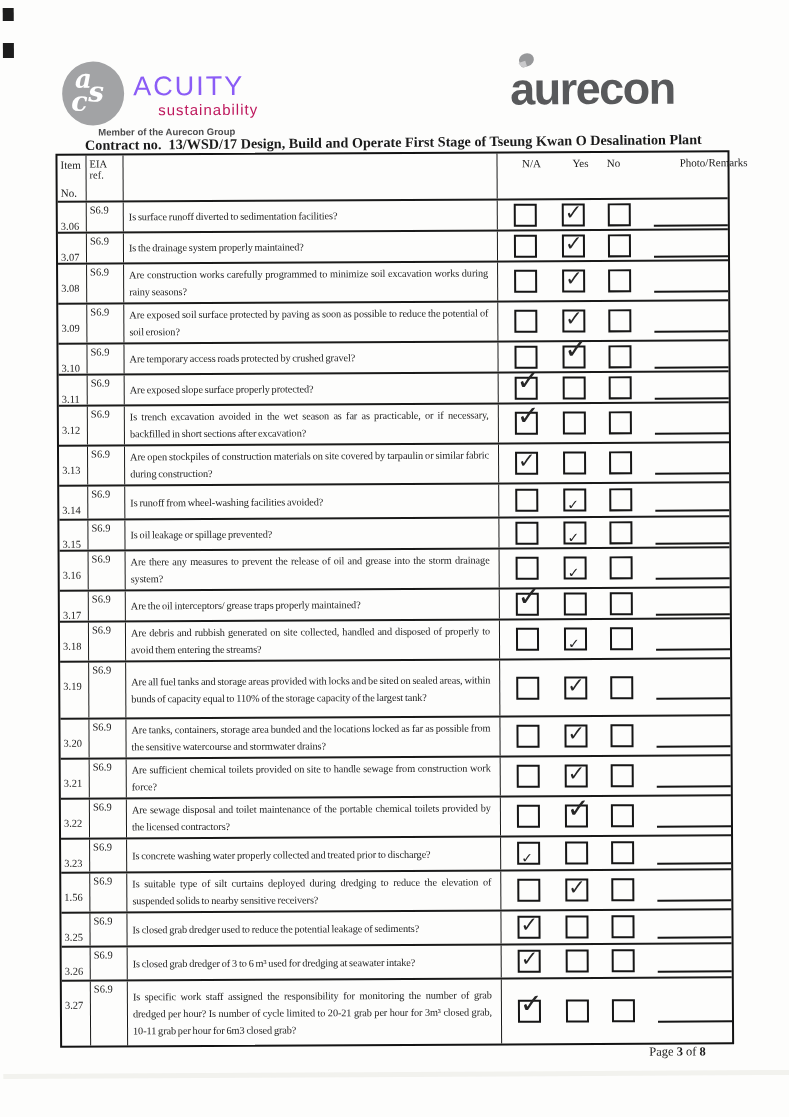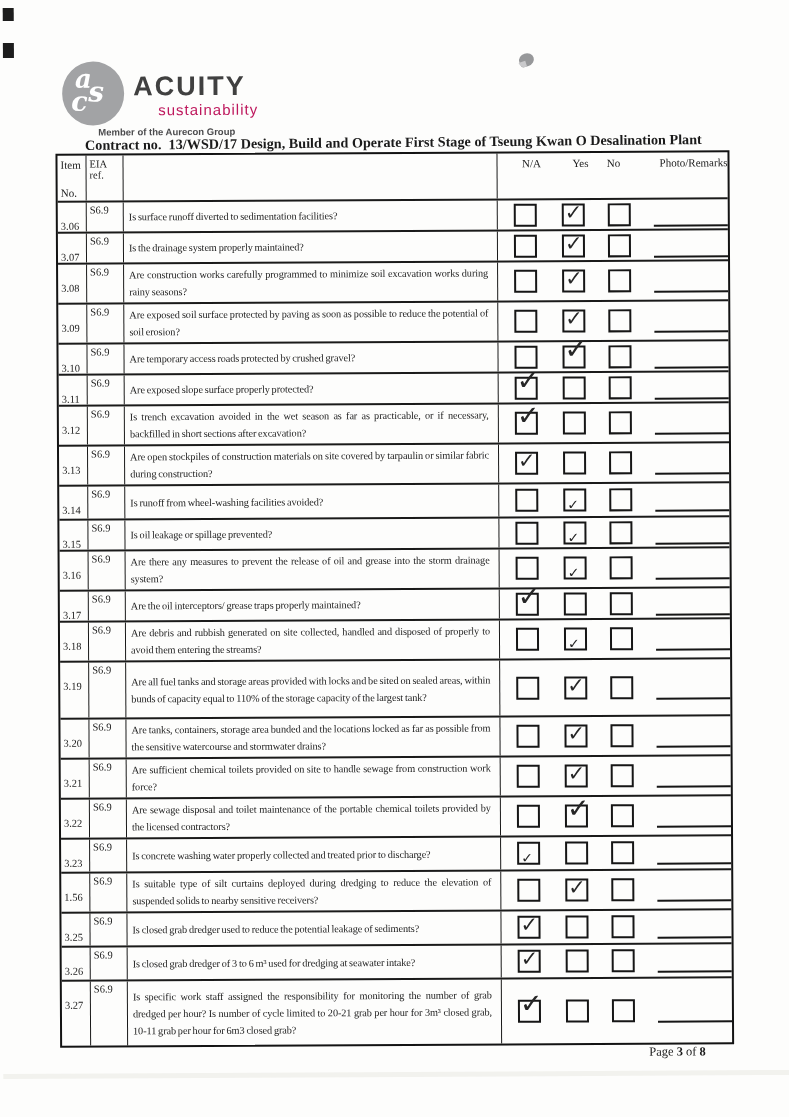--- a/index.html
+++ b/index.html
@@ -15,21 +15,21 @@
   
   .acuity{position:absolute;left:64px;top:58px;width:300px;height:78px;}
   .monogram{position:absolute;left:0;top:2px;width:62px;height:64px;border-radius:50%;
     background:#a2a3a5;overflow:hidden;}
   .monogram span{position:absolute;color:#fff;font-family:"DejaVu Serif",serif;
     font-style:italic;font-weight:bold;line-height:1;}
   .mono-a{left:13px;top:4px;font-size:26px;}
   .mono-s{left:26px;top:17px;font-size:28px;}
   .mono-c{left:9px;top:26px;font-size:27px;}
   .acuity-name{position:absolute;left:71px;top:12px;font-family:"Liberation Sans",sans-serif;
-    font-weight:bold;font-size:27px;letter-spacing:2px;color:#404040;}
+    font-weight:normal;font-size:27px;letter-spacing:2px;color:#8b5cf6;}
   .acuity-sub{position:absolute;left:96px;top:42px;font-family:"Liberation Sans",sans-serif;
     font-size:15px;letter-spacing:1px;color:#be185d;}
   .acuity-member{position:absolute;left:36px;top:67px;font-family:"Liberation Sans",sans-serif;
     font-size:9.5px;font-weight:bold;color:#4b4b4d;}
   
   .aurecon{position:absolute;left:512px;top:56px;width:230px;height:64px;}
   .aurecon-word{position:absolute;left:0;top:8px;font-family:"Liberation Sans",sans-serif;
     font-weight:bold;font-size:45px;letter-spacing:-1.5px;color:#58595b;}
   .aurecon-leaf{position:absolute;left:9px;top:-2px;width:15px;height:13px;background:#97989a;
     border-radius:50% 50% 50% 4px;transform:rotate(-18deg);}
@@ -53,21 +53,21 @@
     font-size:10.3px;line-height:17px;letter-spacing:-0.1px;word-spacing:-0.6px;
     text-align:justify;padding:2px 9px 2px 5px;overflow:hidden;}
   .c-ans{flex:1;position:relative;}
   
   .hdr .c-item{display:flex;flex-direction:column;justify-content:space-between;padding:3px 0 2px 3px;font-size:11px;}
   .hdr .c-eia,.hdr .c-q{font-size:10.5px;padding-top:3px;display:block;text-align:left;}
   .hdr-label{position:absolute;top:4px;font-size:11px;text-align:center;}
   .hl-na{left:12px;width:44px;text-align:center;}
   .hl-yes{left:63px;width:40px;}
   .hl-no{left:96px;width:40px;}
-  .hl-photo{left:142px;width:108px;}
+  .hl-photo{left:142px;width:108px;text-align:right;}
   
   .cb{position:absolute;width:19px;height:19px;border:2px solid #161616;top:50%;
     transform:translateY(-50%);background:transparent;}
   .cb-na{left:16px;} .cb-yes{left:64px;} .cb-no{left:110px;}
   .rline{position:absolute;left:156px;width:74px;top:calc(50% + 10px);
     border-bottom:2px solid #161616;height:0;}
   
   .tick{position:absolute;font-family:"DejaVu Sans",sans-serif;color:#262626;line-height:1;
     pointer-events:none;}
   .tick.normal{font-size:21px;left:1px;top:-3px;}
@@ -91,20 +91,21 @@
       <span class="mono-a">a</span>
       <span class="mono-s">s</span>
       <span class="mono-c">c</span>
     </div>
     <div class="acuity-name">ACUITY</div>
     <div class="acuity-sub">sustainability</div>
     <div class="acuity-member">Member of the Aurecon Group</div>
   </div>
 
   <div class="aurecon">
+    <div class="aurecon-word">aurecon</div>
     <div class="aurecon-leaf"></div>
   </div>
 
   <div class="doc-title">Contract no.  13/WSD/17 Design, Build and Operate First Stage of Tseung Kwan O Desalination Plant</div>
 
   <div class="checklist">
 
     <div class="trow hdr first">
       <div class="cell c-item">
         <span>Item</span>

